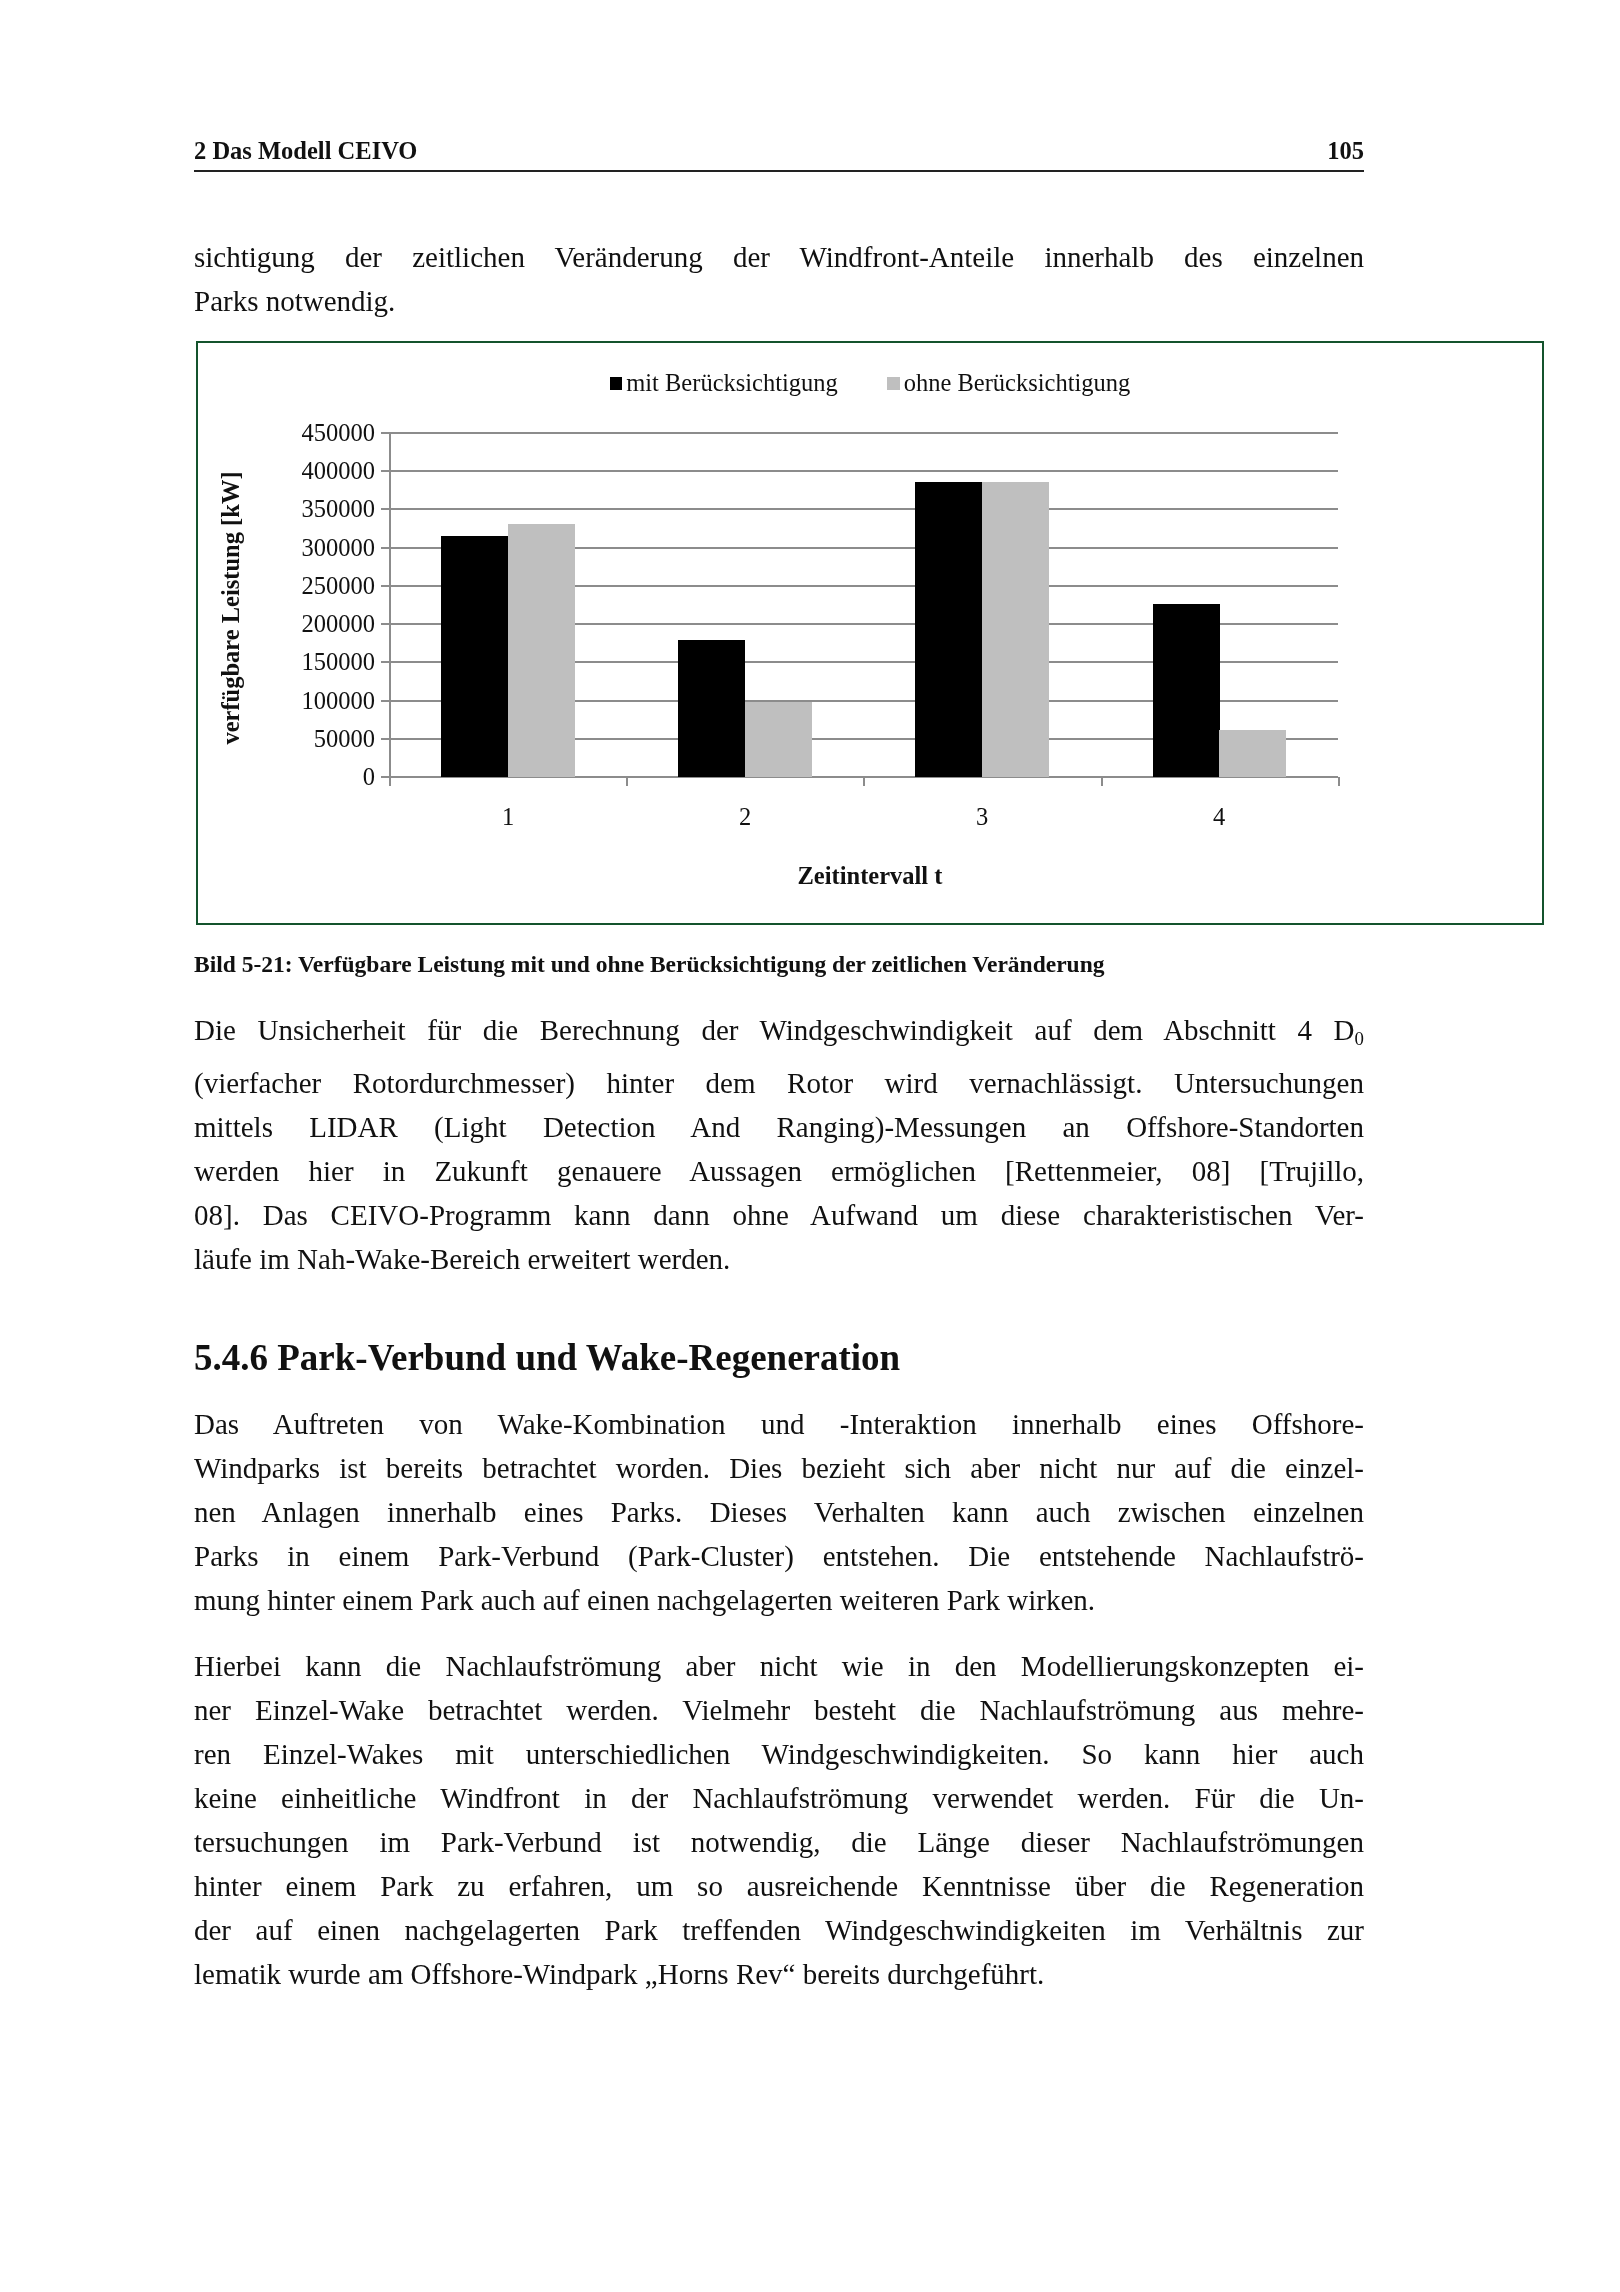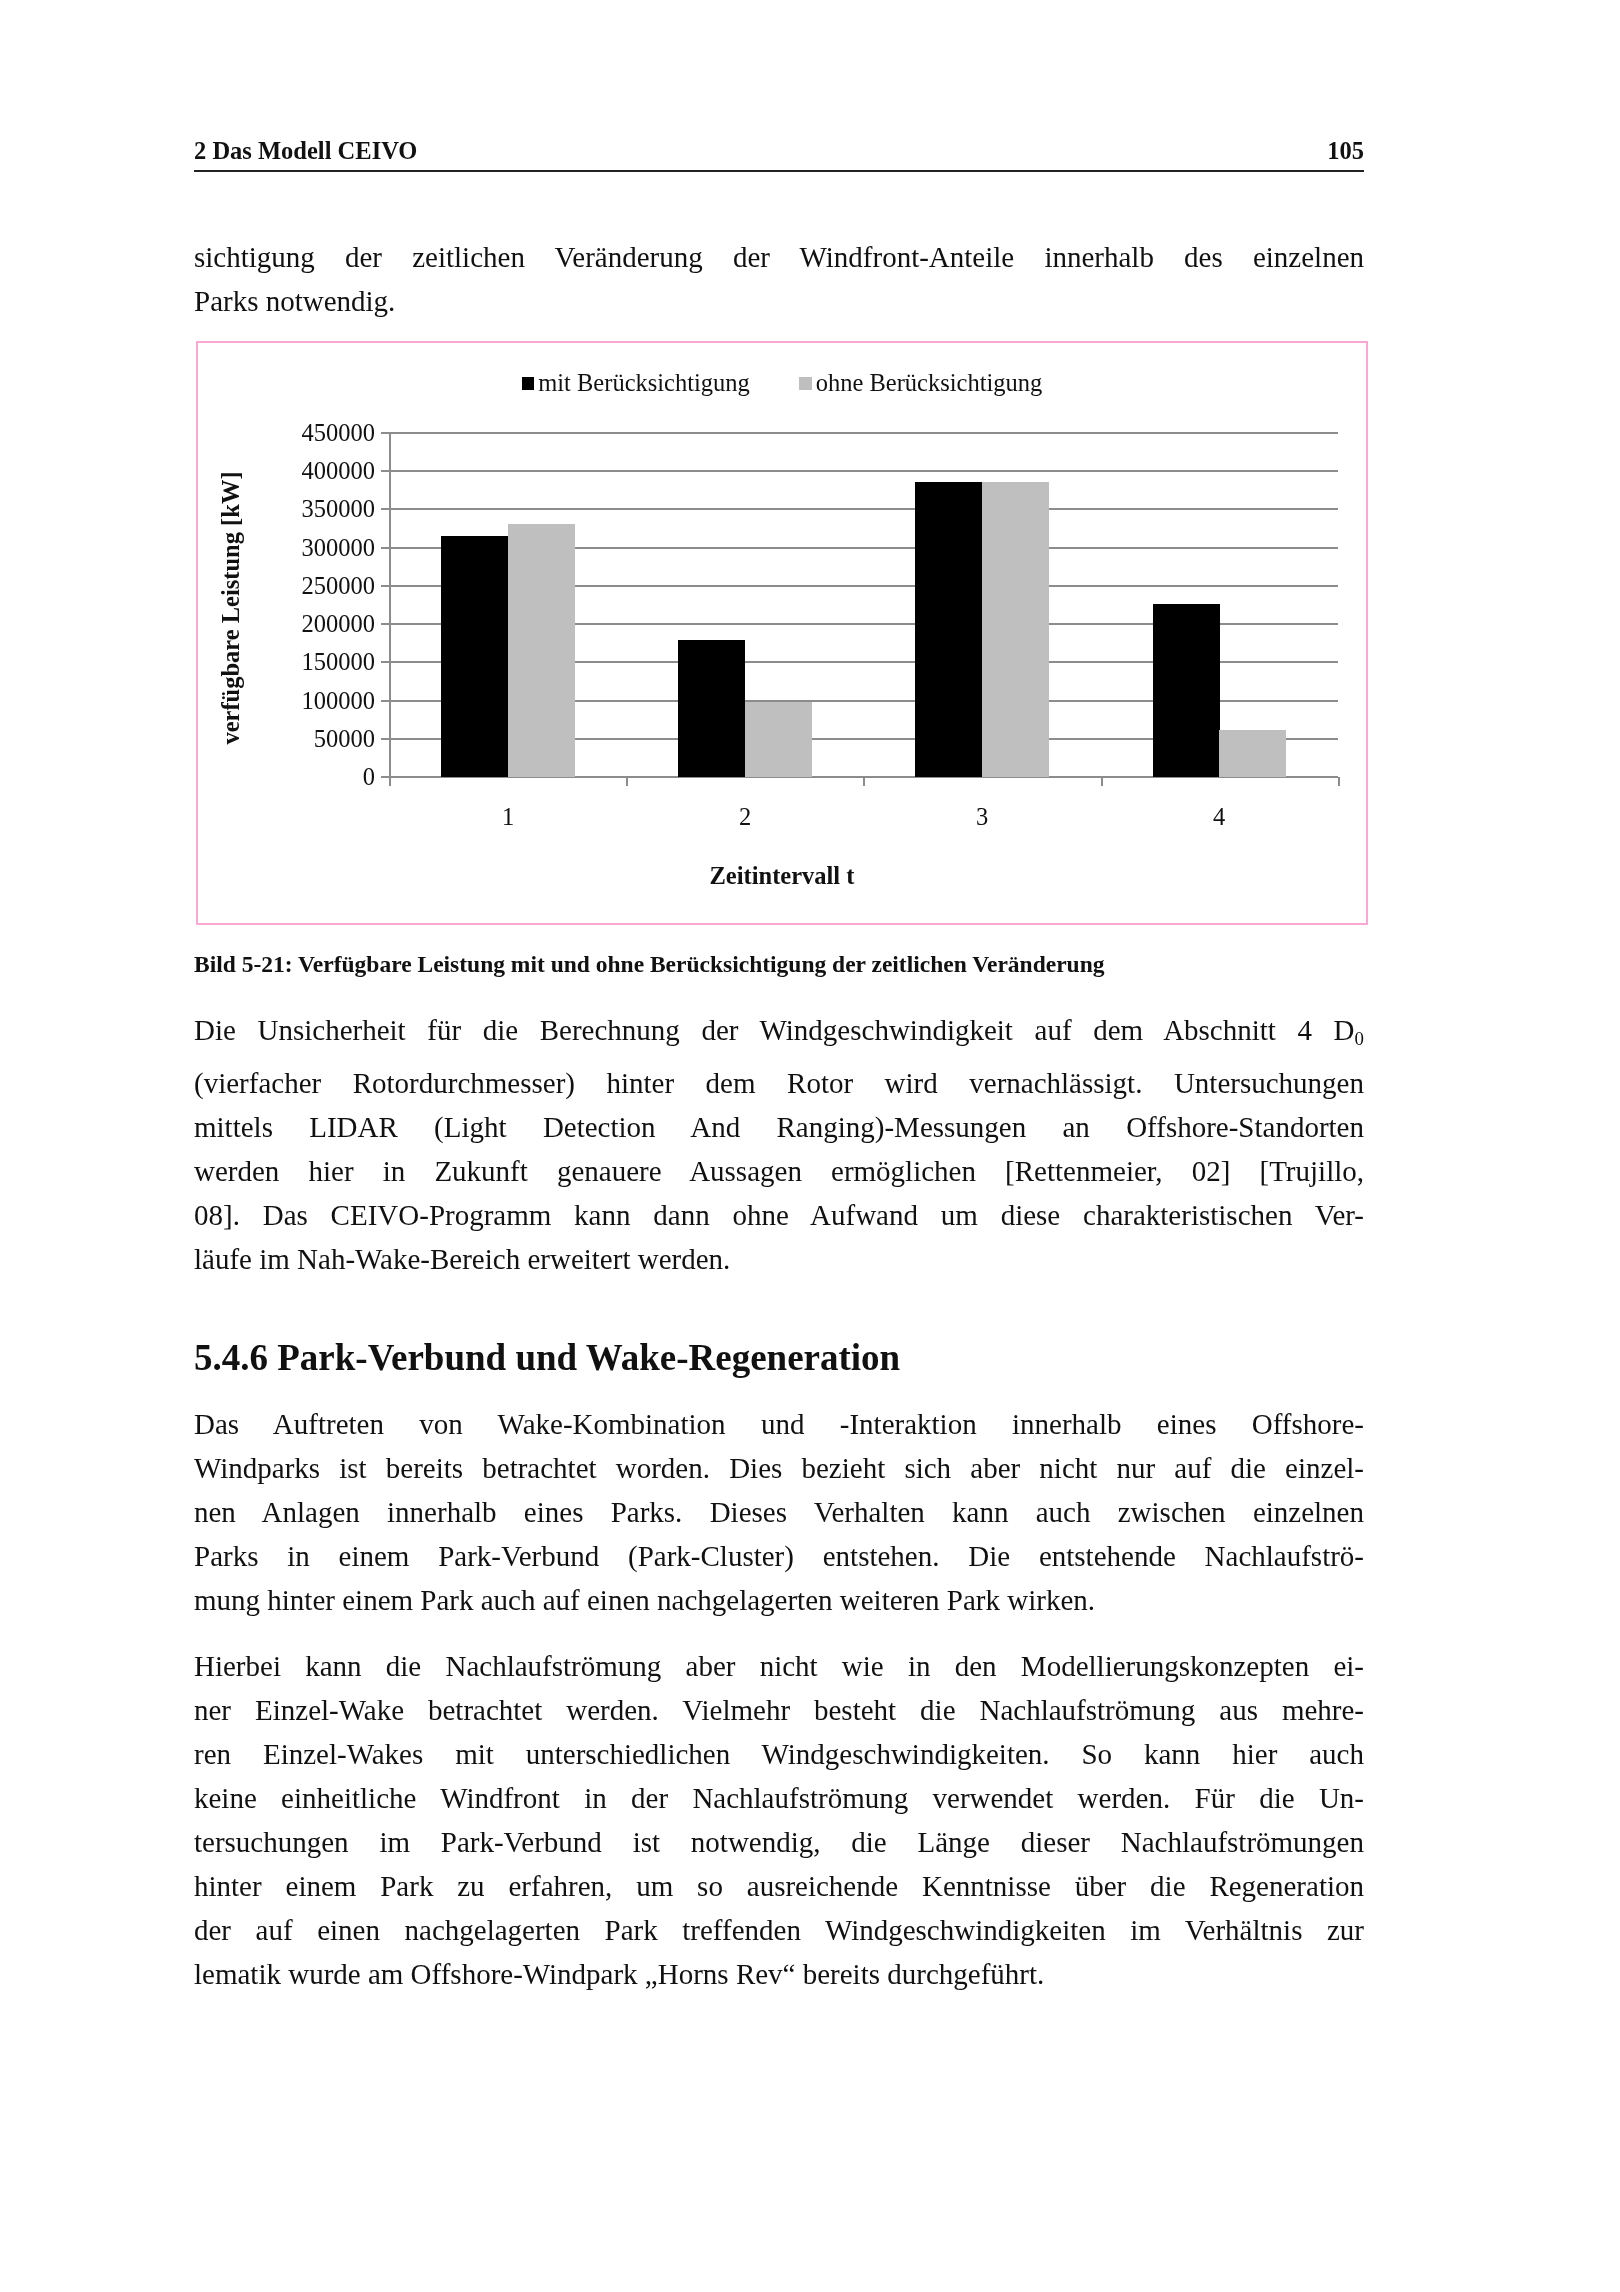--- a/index.html
+++ b/index.html
@@ -4,21 +4,21 @@
 <style>
   html, body { margin: 0; padding: 0; background: #ffffff; }
   body { width: 1620px; height: 2293px; position: relative; font-family: "Liberation Serif", "DejaVu Serif", serif; color: #111; }
   .page { position: absolute; left: 0; top: 0; width: 1620px; height: 2293px; }
   .header { position: absolute; left: 194px; top: 135px; width: 1170px; height: 35px; border-bottom: 2px solid #222; }
   .header .left { position: absolute; left: 0; top: 2px; font-weight: bold; font-size: 24.5px; }
   .header .right { position: absolute; right: 0; top: 2px; font-weight: bold; font-size: 24.5px; }
   .para { position: absolute; left: 194px; width: 1170px; font-size: 29px; line-height: 44px; text-align: justify; }
   .para span.line { display: block; text-align: justify; text-align-last: justify; white-space: nowrap; }
   .para span.line.last { text-align-last: left; }
-  .chart-frame { position: absolute; left: 196px; top: 341px; width: 1172px; height: 584px; border: 2px solid #f9a8d4; box-sizing: border-box; background: #fff; padding-left: 16px; }
+  .chart-frame { position: absolute; left: 196px; top: 341px; width: 1348px; height: 584px; border: 2px solid #14532d; box-sizing: border-box; background: #fff; padding-left: 16px; }
   .legend { position: absolute; left: 0; width: 100%; top: 25.5px; text-align: center; font-size: 24.5px; }
   .legend .item { display: inline-block; margin: 0 21.6px; }
   .legend .swatch { display: inline-block; width: 12.7px; height: 12.7px; margin-right: 3.9px; vertical-align: 1px; }
   .ylabel { position: absolute; left: 231px; top: 608px; transform: translate(-50%, -50%) rotate(-90deg); font-weight: bold; font-size: 24.5px; white-space: nowrap; }
   .plot { position: absolute; left: 389px; top: 433px; width: 949px; height: 344px; }
   .gridline { position: absolute; left: -7.8px; right: 0; height: 2px; background: #8c8c8c; }
   .ytick { position: absolute; right: 963px; font-size: 24.5px; transform: translateY(-50%); white-space: nowrap; }
   .yaxis { position: absolute; left: 0; top: 0; width: 2px; height: 352px; background: #8c8c8c; }
   .xtick { position: absolute; top: 344px; width: 2px; height: 8.8px; background: #8c8c8c; }
   .xcat { position: absolute; top: 370px; font-size: 24.5px; transform: translateX(-50%); }
@@ -97,21 +97,21 @@
       <div class="bar" style="height: 47px; width: 67px; left: 830px; background: rgb(191, 191, 191);"></div>
       <div class="xcat" style="left: 830px;">4</div>
     </div>
 
   <div class="caption">Bild 5-21: Verfügbare Leistung mit und ohne Berücksichtigung der zeitlichen Veränderung</div>
 
   <div class="para" style="top:1008px;">
     <span class="line"><span>Die Unsicherheit für die Berechnung der Windgeschwindigkeit auf dem Abschnitt 4 D</span><sub>0</sub></span>
     <span class="line">(vierfacher Rotordurchmesser) hinter dem Rotor wird vernachlässigt. Untersuchungen</span>
     <span class="line">mittels LIDAR (Light Detection And Ranging)-Messungen an Offshore-Standorten</span>
-    <span class="line">werden hier in Zukunft genauere Aussagen ermöglichen [Rettenmeier, 02] [Trujillo,</span>
+    <span class="line">werden hier in Zukunft genauere Aussagen ermöglichen [Rettenmeier, 08] [Trujillo,</span>
     <span class="line">08]. Das CEIVO-Programm kann dann ohne Aufwand um diese charakteristischen Ver-</span>
     <span class="line last">läufe im Nah-Wake-Bereich erweitert werden.</span>
   </div>
 
   <div class="heading">5.4.6  Park-Verbund und Wake-Regeneration</div>
 
   <div class="para" style="top:1402px;">
     <span class="line">Das Auftreten von Wake-Kombination und -Interaktion innerhalb eines Offshore-</span>
     <span class="line">Windparks ist bereits betrachtet worden. Dies bezieht sich aber nicht nur auf die einzel-</span>
     <span class="line">nen Anlagen innerhalb eines Parks. Dieses Verhalten kann auch zwischen einzelnen</span>

